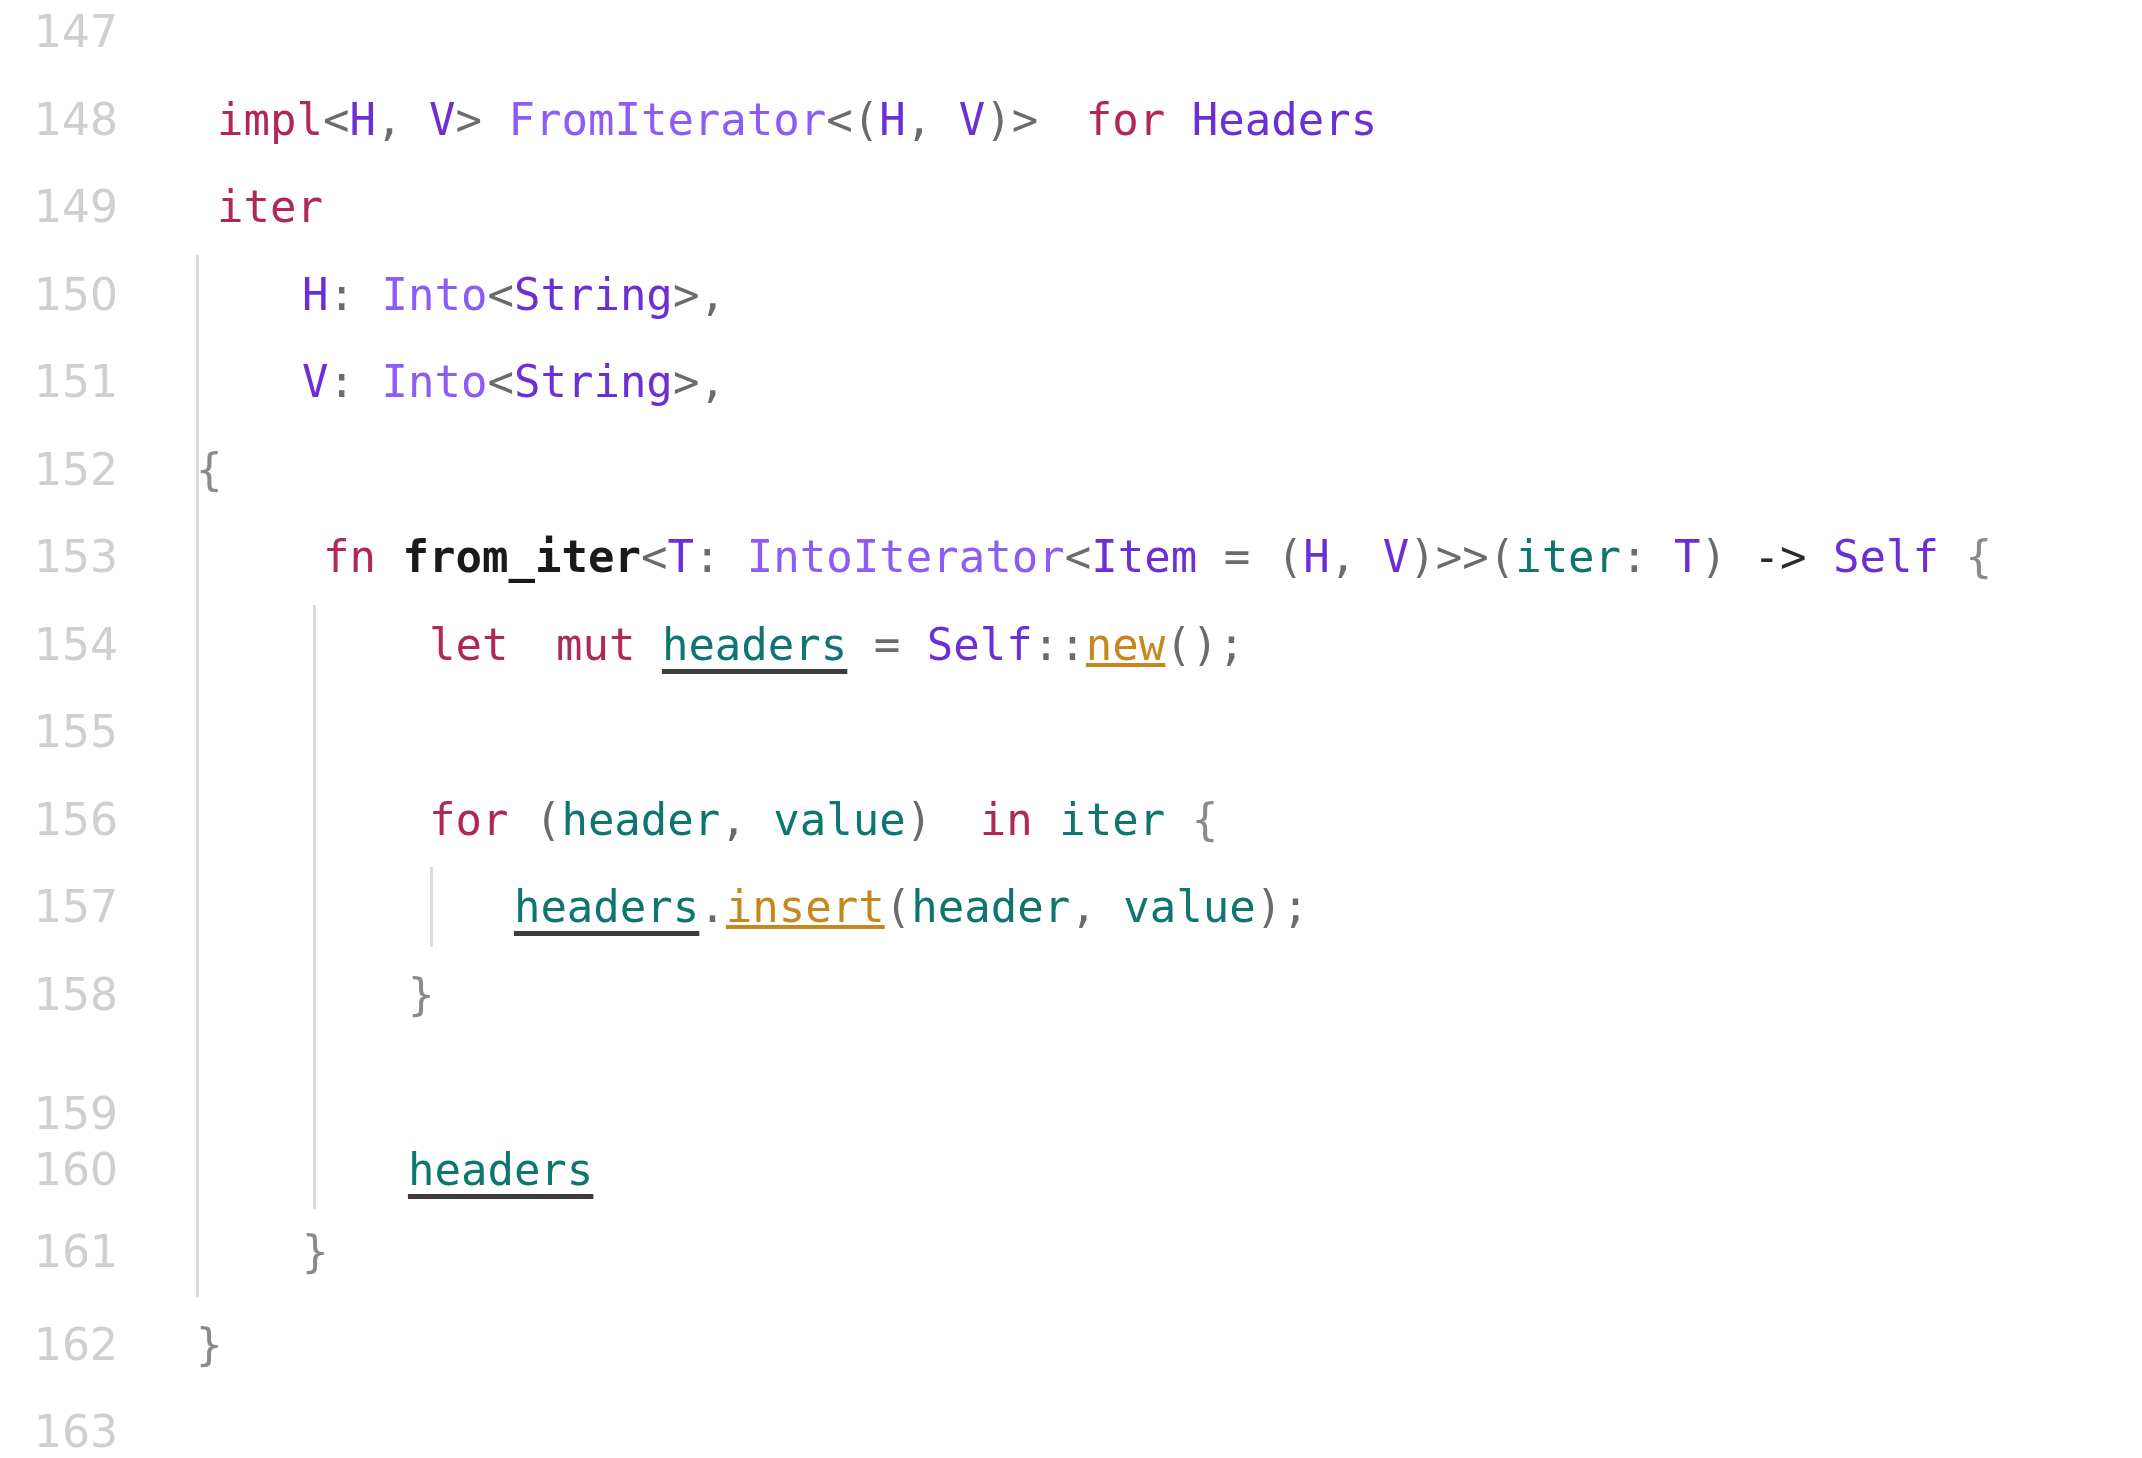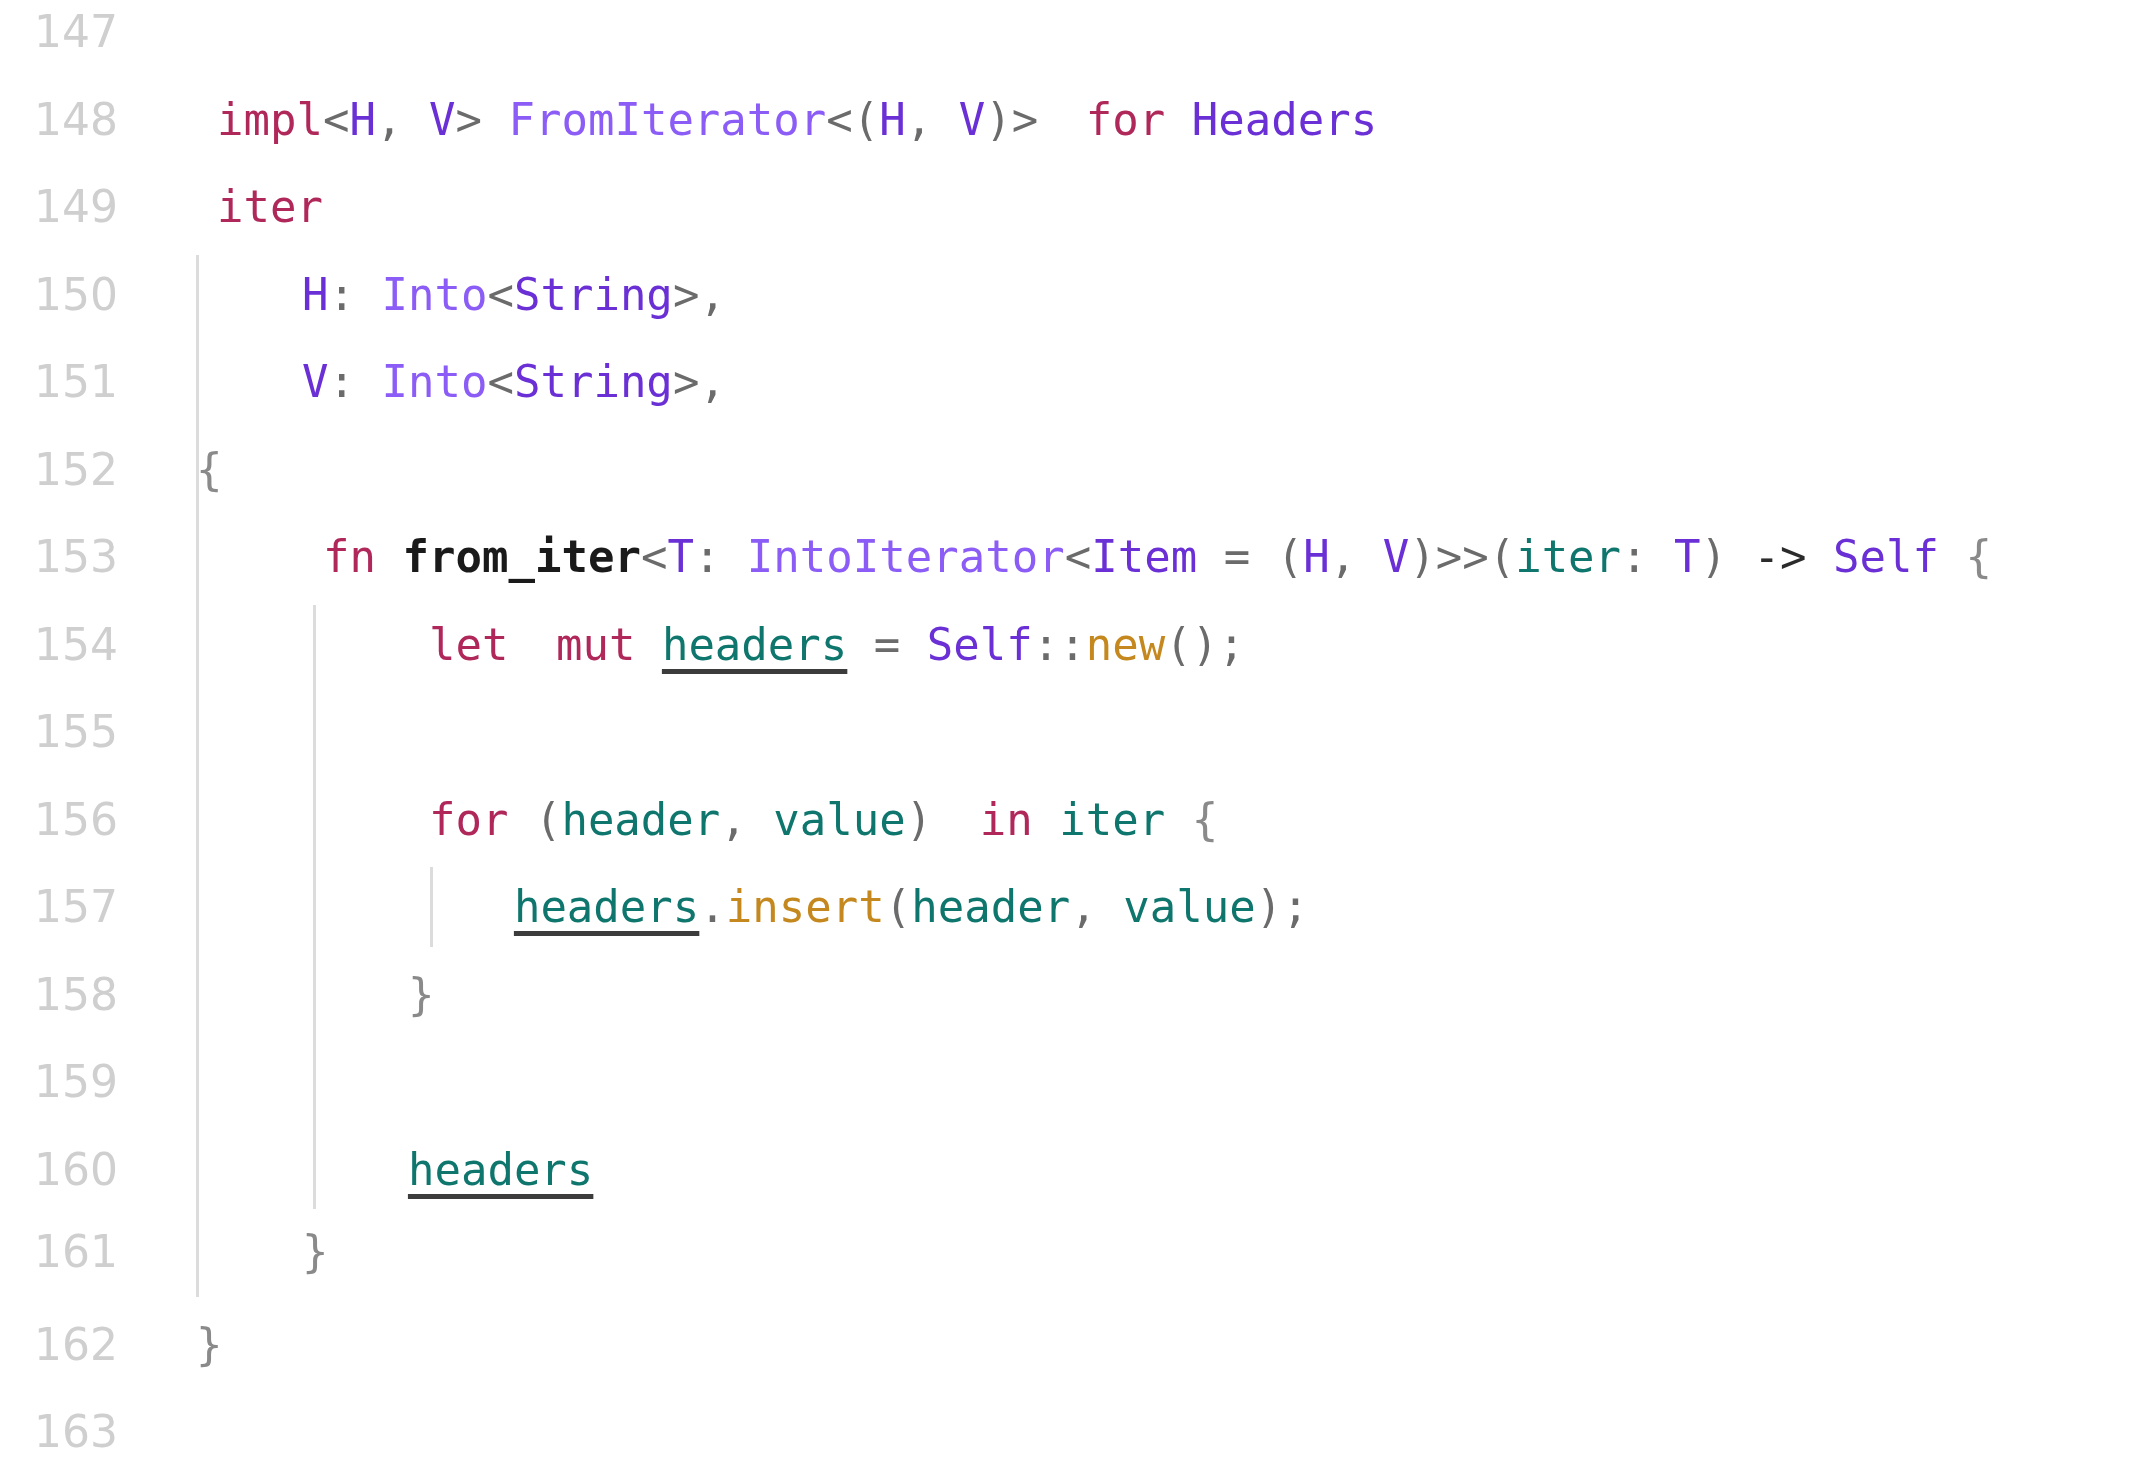--- a/index.html
+++ b/index.html
@@ -54,21 +54,21 @@
   .guide {
     position: absolute;
     width: 3px;
     background: #dcdcdc;
   }
   
   .kw       { color: #b0275a; margin-left: 21px; }            
   .type     { color: #6a30d6; }            
   .trait    { color: #8b5cf6; }            
   .fnname   { color: #1a1a1a; font-weight: bold; }
-  .func     { color: #c4881f; }            
+  .func     { color: #c4881f; text-decoration: underline; }            
   .punc     { color: #6b6b6b; }            
   .brace    { color: #8a8a8a; }            
   .var      { color: #0f766e; }            
   .arrow    { color: #2b2b2b; }            
   .occur    { text-decoration: underline; text-decoration-thickness: 5px; text-underline-offset: 9px; text-decoration-color: #3c3c3c; }
 </style>
 </head>
 <body>
 
 <div id="editor">
@@ -78,21 +78,21 @@
       <div class="line" style="top: 163px; position: absolute; left: 0px; width: 2142px;"><div class="gutter">149</div><div class="content"><span class="kw">iter</span></div></div>
       <div class="line" style="top: 250.5px; position: absolute; left: 0px; width: 2142px; padding-left: 43px;"><div class="gutter">150</div><div class="content"><span class="punc">    </span><span class="type">H</span><span class="punc">: </span><span class="trait">Into</span><span class="punc">&lt;</span><span class="type">String</span><span class="punc">&gt;,</span></div></div>
       <div class="line" style="top: 338px; position: absolute; left: 0px; width: 2142px;"><div class="gutter">151</div><div class="content"><span class="punc">    </span><span class="type">V</span><span class="punc">: </span><span class="trait">Into</span><span class="punc">&lt;</span><span class="type">String</span><span class="punc">&gt;,</span></div></div>
       <div class="line" style="top: 425.5px; position: absolute; left: 0px; width: 2142px;"><div class="gutter">152</div><div class="content"><span class="brace">{</span></div></div>
       <div class="line" style="top: 513px; position: absolute; left: 0px; width: 2142px;"><div class="gutter">153</div><div class="content"><span class="punc">    </span><span class="kw">fn</span><span class="punc"> </span><span class="fnname">from_iter</span><span class="punc">&lt;</span><span class="type">T</span><span class="punc">: </span><span class="trait">IntoIterator</span><span class="punc">&lt;</span><span class="type">Item</span><span class="punc"> = (</span><span class="type">H</span><span class="punc">, </span><span class="type">V</span><span class="punc">)&gt;&gt;(</span><span class="var">iter</span><span class="punc">: </span><span class="type">T</span><span class="punc">) </span><span class="arrow">-&gt;</span><span class="punc"> </span><span class="type">Self</span><span class="punc"> </span><span class="brace">{</span></div></div>
       <div class="line" style="top: 600.5px; position: absolute; left: 0px; width: 2142px;"><div class="gutter">154</div><div class="content"><span class="punc">        </span><span class="kw">let</span><span class="punc"> </span><span class="kw">mut</span><span class="punc"> </span><span class="var occur">headers</span><span class="punc"> = </span><span class="type">Self</span><span class="punc">::</span><span class="func">new</span><span class="punc">();</span></div></div>
       <div class="line" style="top: 688px; position: absolute; left: 0px; width: 2142px;"><div class="gutter">155</div><div class="content"></div></div>
       <div class="line" style="top: 775.5px; position: absolute; left: 0px; width: 2142px;"><div class="gutter">156</div><div class="content"><span class="punc">        </span><span class="kw">for</span><span class="punc"> (</span><span class="var">header</span><span class="punc">, </span><span class="var">value</span><span class="punc">) </span><span class="kw">in</span><span class="punc"> </span><span class="var">iter</span><span class="punc"> </span><span class="brace">{</span></div></div>
       <div class="line" style="top: 863px; position: absolute; left: 0px; width: 2142px;"><div class="gutter">157</div><div class="content"><span class="punc">            </span><span class="var occur">headers</span><span class="punc">.</span><span class="func">insert</span><span class="punc">(</span><span class="var">header</span><span class="punc">, </span><span class="var">value</span><span class="punc">);</span></div></div>
       <div class="line" style="top: 950.5px; position: absolute; left: 0px; width: 2142px;"><div class="gutter">158</div><div class="content"><span class="punc">        </span><span class="brace">}</span></div></div>
-      <div class="line" style="top: 1038px; position: absolute; left: 0px; width: 1944px; padding-left: 27px;"><div class="gutter">159</div><div class="content"></div></div>
+      <div class="line" style="top: 1070px; position: absolute; left: 0px; width: 1944px; padding-left: 27px;"><div class="gutter">159</div><div class="content"></div></div>
       <div class="line" style="top: 1125.5px; position: absolute; left: 0px; width: 2142px;"><div class="gutter">160</div><div class="content"><span class="punc">        </span><span class="var occur">headers</span></div></div>
       <div class="line" style="top: 1208px; position: absolute; left: 0px; width: 2142px;"><div class="gutter">161</div><div class="content"><span class="punc">    </span><span class="brace">}</span></div></div>
       <div class="line" style="top: 1300.5px; position: absolute; left: 0px; width: 2142px;"><div class="gutter">162</div><div class="content"><span class="brace">}</span></div></div>
       <div class="line" style="top: 1388px; position: absolute; left: 0px; width: 2142px;"><div class="gutter">163</div><div class="content"></div></div>
     </div>
 <div class="guide" style="left: 196px; top: 254.5px; height: 1042px; background: rgb(220, 220, 220);"></div>
     <div class="guide" style="left: 313px; top: 604.5px; height: 604.5px; background: rgb(220, 220, 220);"></div>
     <div class="guide" style="left: 430px; top: 867px; height: 79.5px; background: rgb(220, 220, 220);"></div>
   </div>
 

